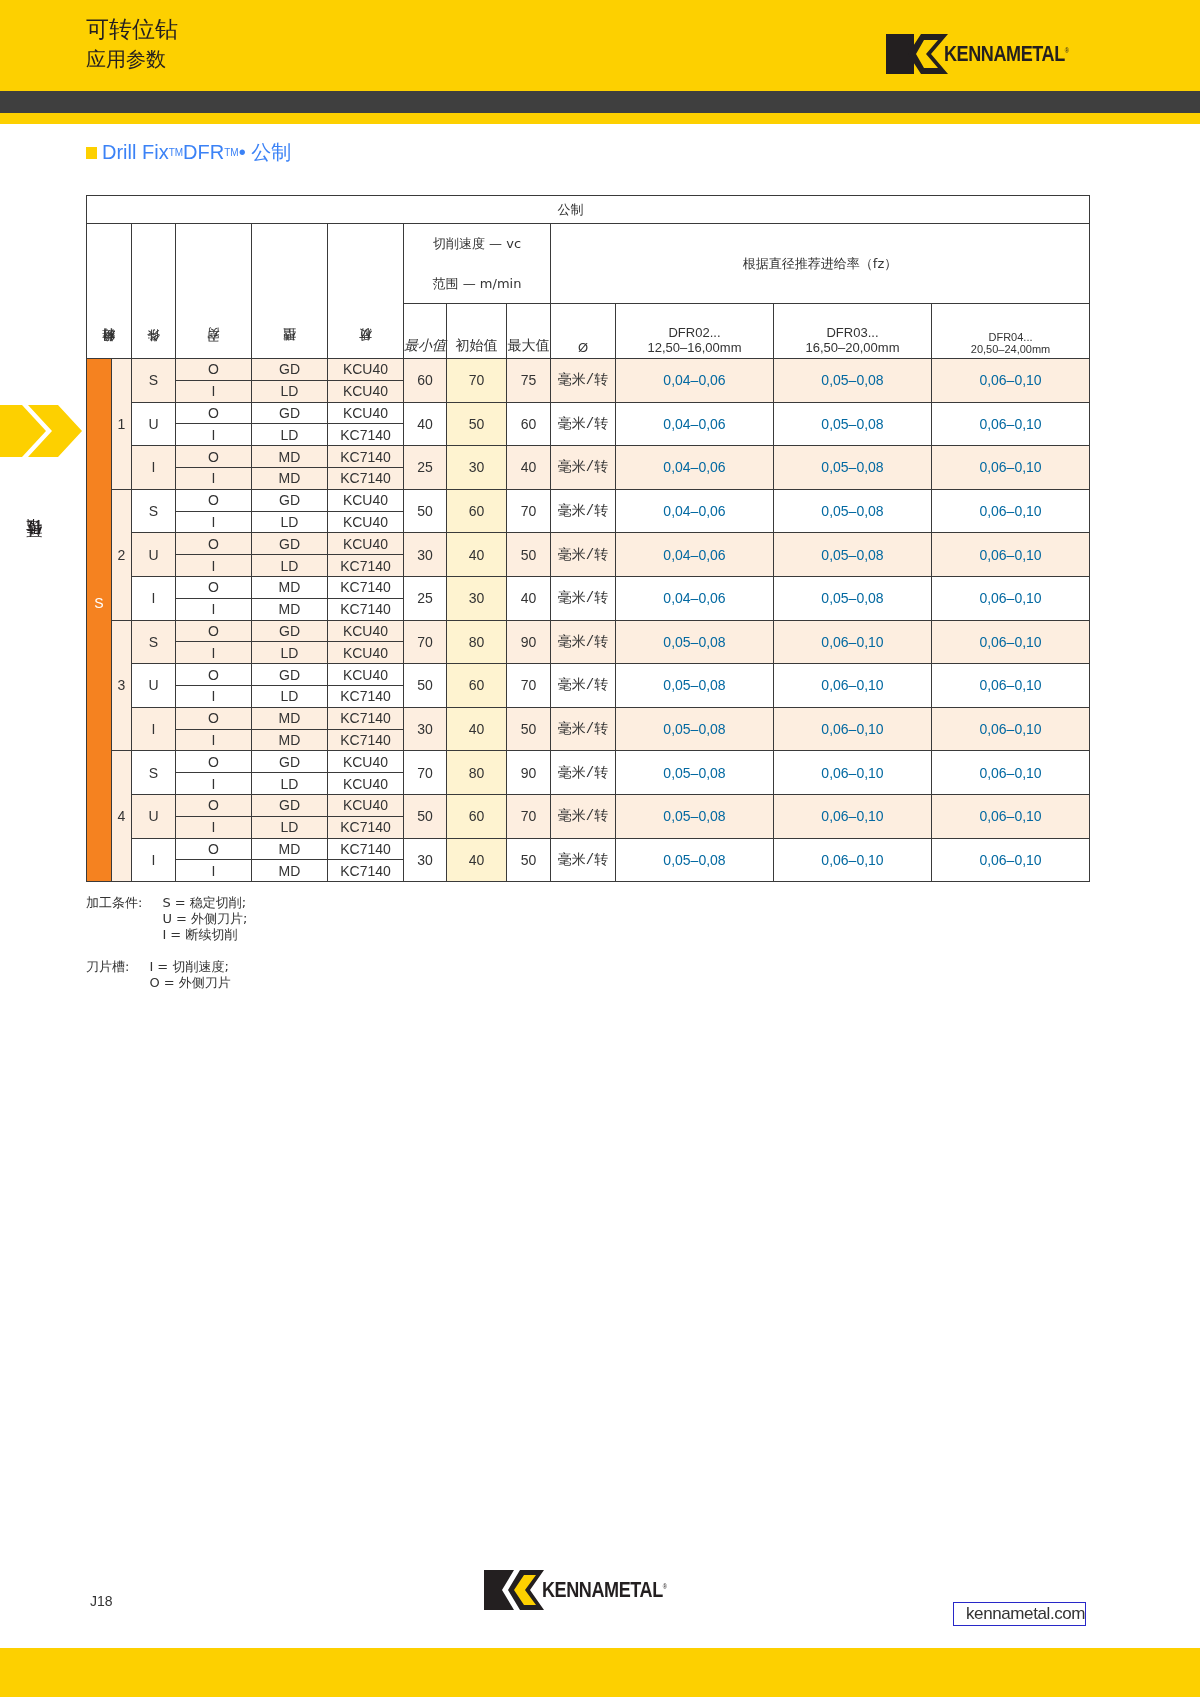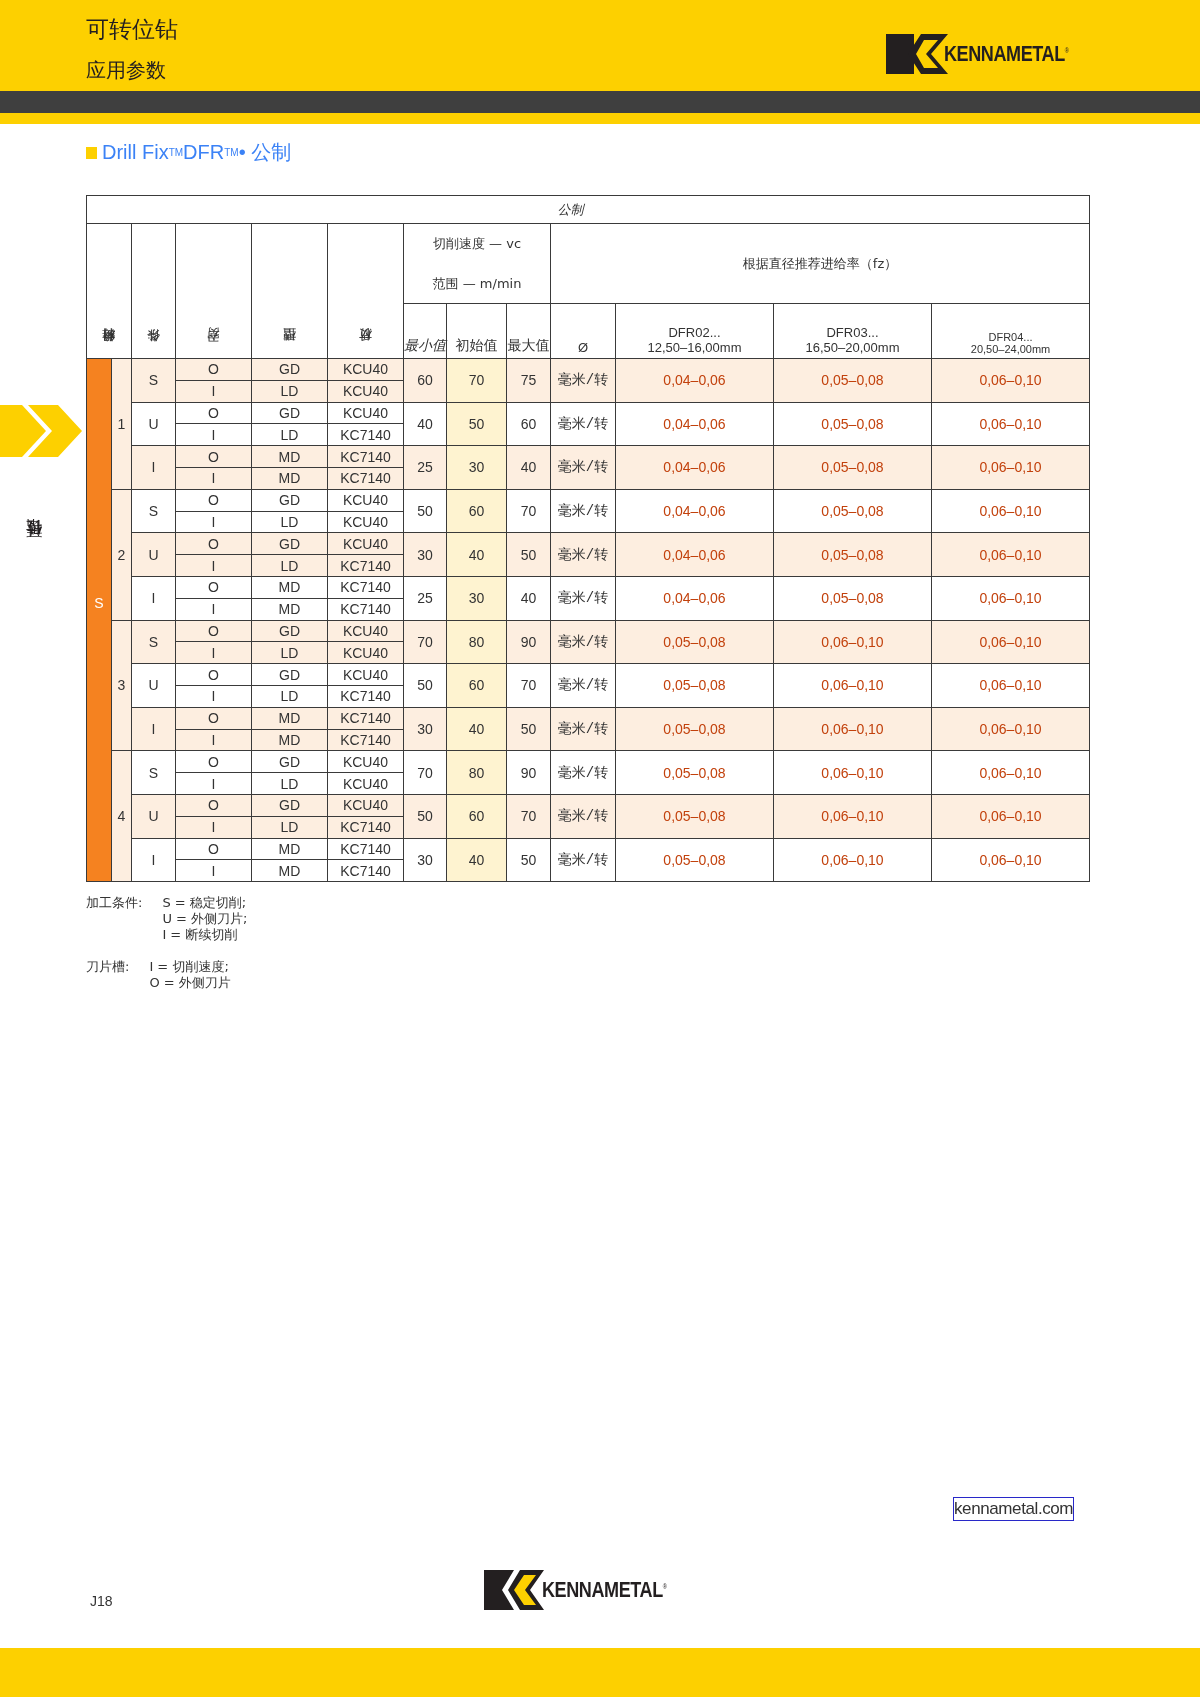--- a/index.html
+++ b/index.html
@@ -2,21 +2,21 @@
 <html><head>
 <meta charset="utf-8">
 <style>
   * { box-sizing: border-box; margin: 0; padding: 0; }
   html, body { width: 1200px; height: 1697px; background: #fff; overflow: hidden; }
   body { position: relative; font-family: "Liberation Sans", "DejaVu Sans", sans-serif; color: #222; }
 
   
   .hdr { position: absolute; left: 0; top: 0; width: 1200px; height: 91px; background: #fdd000; }
   .hdr-title1 { position: absolute; left: 86px; top: 14px; font-size: 23px; color: #231f20; font-family: "DejaVu Sans", sans-serif; }
-  .hdr-title2 { position: absolute; left: 86px; top: 46px; font-size: 20px; color: #231f20; font-family: "DejaVu Sans", sans-serif; margin-top: 11px; }
+  .hdr-title2 { position: absolute; left: 86px; top: 46px; font-size: 20px; color: #231f20; font-family: "DejaVu Sans", sans-serif; }
   .hdr-dark { position: absolute; left: 0; top: 91px; width: 1200px; height: 22px; background: #3f3f3f; }
   .hdr-yellow2 { position: absolute; left: 0; top: 113px; width: 1200px; height: 11px; background: #fdd000; }
 
   .logo { position: absolute; display: flex; align-items: center; }
   .logo .kmark { position: relative; width: 62px; height: 40px; }
   .logo .kword { font-family: "Liberation Sans", sans-serif; font-weight: bold; font-size: 22px; color: #231f20; letter-spacing: -0.5px; transform: scaleX(0.82); transform-origin: left center; margin-left: -4px; }
   .logo .kword sup { font-size: 7px; font-weight: normal; }
 
   
   .sec-title { position: absolute; left: 86px; top: 139px; font-size: 20px; color: #3b82f6; display: flex; align-items: center; }
@@ -36,31 +36,31 @@
   .vtxt { writing-mode: vertical-rl; transform: rotate(180deg); font-family: "DejaVu Sans", sans-serif; font-size: 13px; display: inline-block; line-height: 14px; }
   .hdr-cell-bottom { vertical-align: bottom !important; padding-bottom: 3px !important; }
   .cn { font-family: "DejaVu Sans", sans-serif; font-size: 13px; }
   .bold { font-weight: bold; }
   .sub-row td { height: 21.8px; font-size: 14px; }
   .mat-s { background: #f58220; color: #fff; font-weight: bold; vertical-align: top !important; padding-top: 236px !important; font-size: 13px; border-right: none !important; }
   .grp { background: #fdeee0; font-weight: bold; font-size: 14px; }
   .beige { background: #fdeee0; }
   .white { background: #fff; }
   .start { background: #fef3d0; font-weight: bold; }
-  .feed { font-size: 14px; color: #c2410c; }
+  .feed { font-size: 14px; color: #0369a1; }
   .unit { font-family: Liberation Mono, monospace; font-size: 13px; margin-left: 16px; }
 
   
   .notes { position: absolute; left: 86px; top: 895px; font-size: 13px; color: #333; font-family: "DejaVu Sans", sans-serif; line-height: 16px; }
   .notes .blk { display: flex; margin-bottom: 16px; }
   .notes .lbl { margin-right: 20px; }
 
   
   .page-no { position: absolute; left: 90px; top: 1593px; font-size: 14px; color: #333; }
-  .footer-link { position: absolute; left: 953px; top: 1497px; border: 1.5px solid #2828c8; font-size: 17px; color: #333; padding: 1px 0 1px 0; letter-spacing: -0.4px; text-decoration: none; }
+  .footer-link { position: absolute; left: 953px; top: 1602px; border: 1.5px solid #2828c8; font-size: 17px; color: #333; padding: 1px 0 1px 12px; letter-spacing: -0.4px; text-decoration: none; }
   .ftr-bar { position: absolute; left: 0; top: 1648px; width: 1200px; height: 49px; background: #fdd000; }
 </style>
 </head>
 <body>
 
 <div class="hdr">
   <div class="hdr-title1">可转位钻</div>
   <div class="hdr-title2">应用参数</div>
   <div class="logo" style="left:886px; top:34px;">
     <svg class="kmark" viewBox="0 0 62 40" width="62" height="40">
@@ -101,21 +101,21 @@
     <col style="width:43px">
       <col style="width:60px">
       <col style="width:44px">
     <col style="width:65px">
       <col style="width:158px">
       <col style="width:158px">
       <col style="width:158px">
   </colgroup>
   <tbody id="tbody">
     <tr class="cap-row">
-      <td colspan="13" style="text-align:center; padding-right:35px;font-style:italic;">公制</td>
+      <td colspan="13" style="text-align:center; padding-right:35px;">公制</td>
     </tr>
     <tr class="h1">
       <td colspan="2" rowspan="2" class="hdr-cell-bottom"><span class="vtxt">材料分组</span></td>
       <td rowspan="2" class="hdr-cell-bottom"><span class="vtxt">条件</span></td>
       <td rowspan="2" class="hdr-cell-bottom"><span class="vtxt">刀窝</span></td>
       <td rowspan="2" class="hdr-cell-bottom"><span class="vtxt">槽型</span></td>
       <td rowspan="2" class="hdr-cell-bottom"><span class="vtxt">材质</span></td>
       <td colspan="3" class="cn">
         <div style="margin-bottom:22px;">切削速度 — vc</div>
         <div>范围 — m/min</div>

